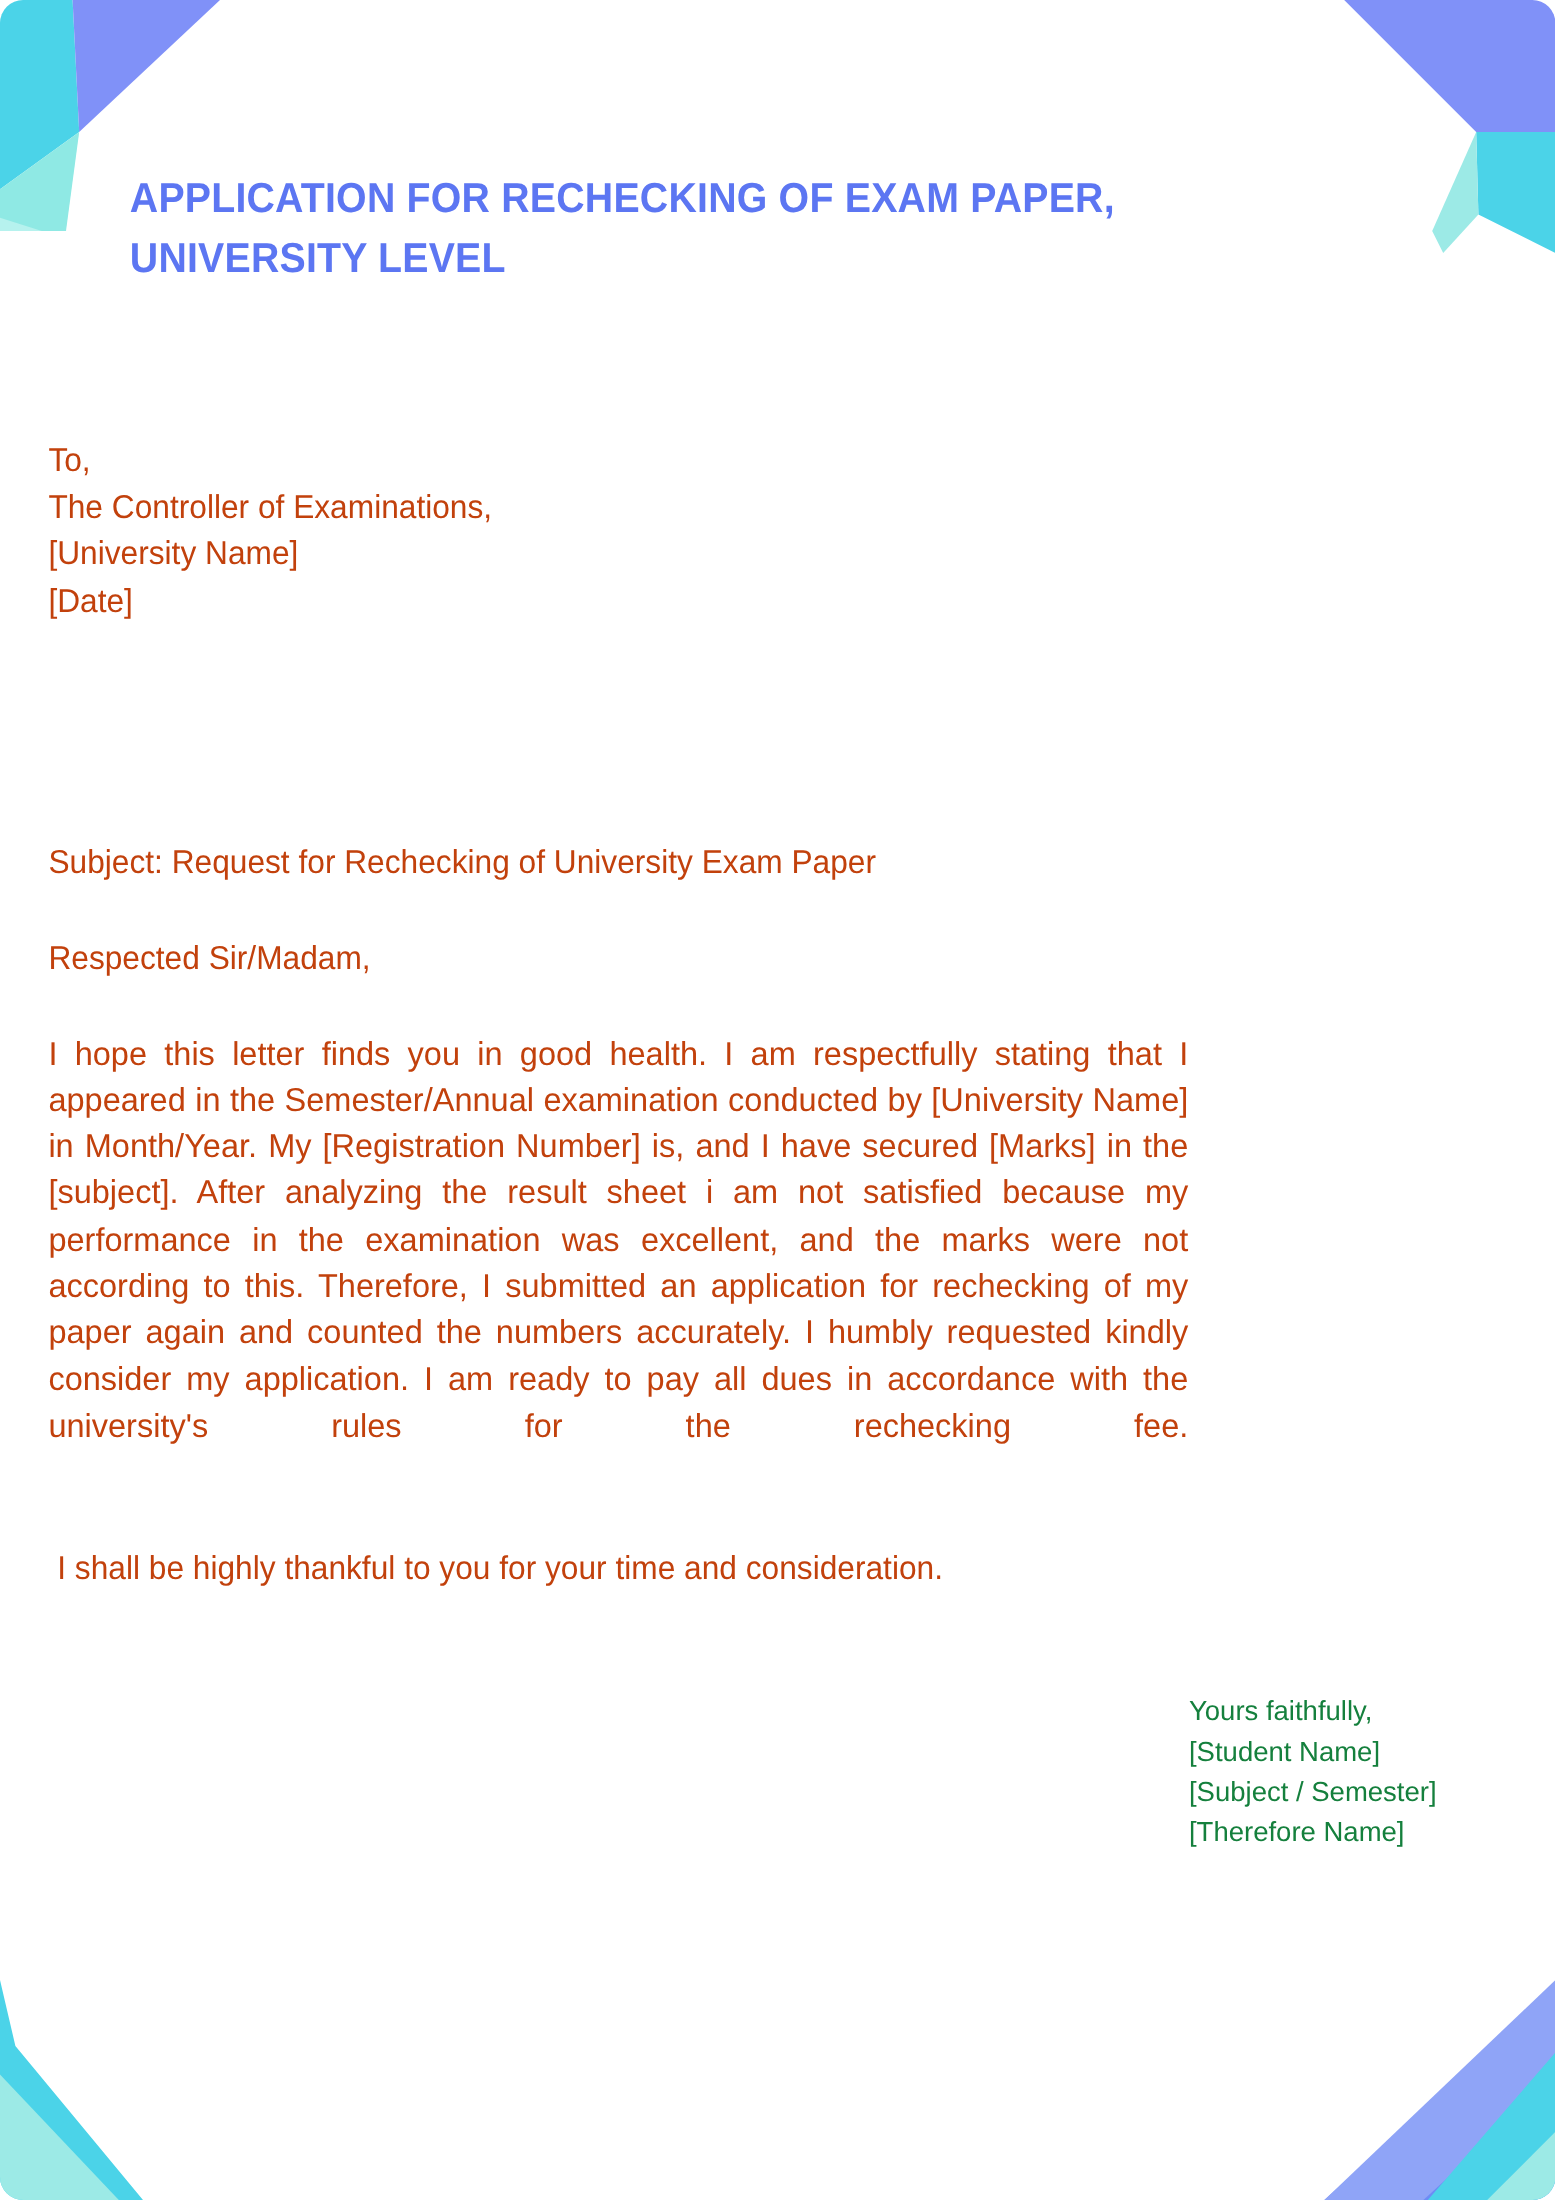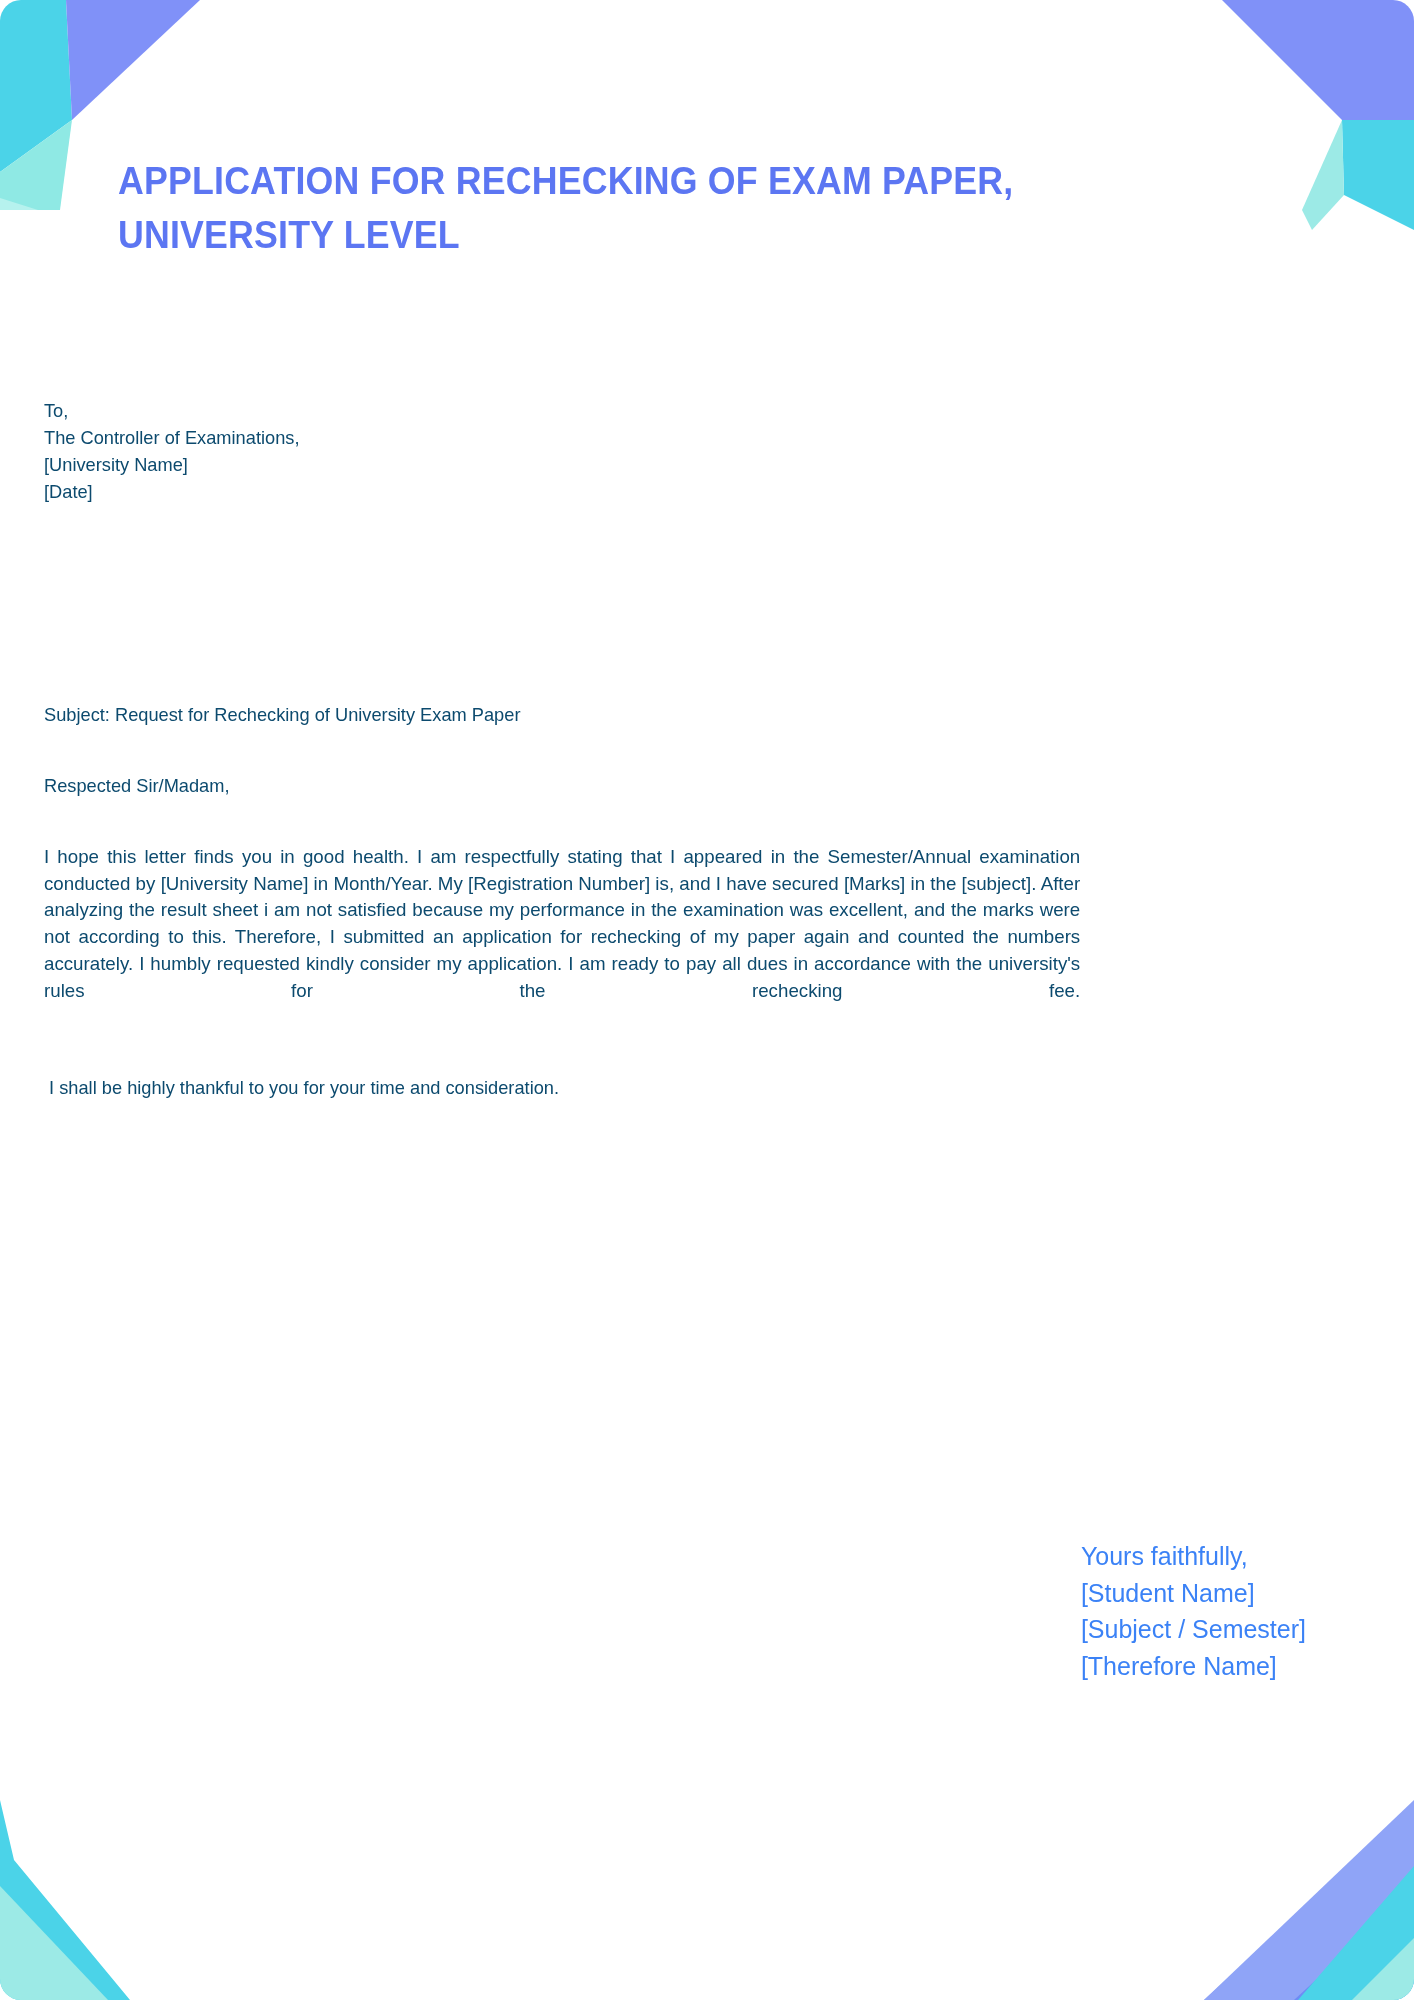--- a/index.html
+++ b/index.html
@@ -45,23 +45,23 @@
     transform: scaleX(0.94);
     transform-origin: left center;
   }
 
   
   .letter {
     position: absolute;
     left: 44px;
     top: 398px;
     width: 1052px;
-    color: #0c4a6e;
+    color: #c2410c;
     font-family: "Liberation Sans Narrow", "Liberation Sans", sans-serif;
-    font-size: 19px;
+    font-size: 30px;
     line-height: 1.42;
   }
   .addr-line {
     display: block;
     white-space: pre;
     transform: scaleX(0.96);
     transform-origin: left center;
   }
   .gap-big { height: 196px; }
   .gap-mid { height: 44px; }
@@ -88,21 +88,21 @@
     display: inline-block;
     width: 100%;
   }
 
   
   .signature {
     position: absolute;
     right: 108px;
     top: 1538px;
     text-align: left;
-    color: #3b82f6;
+    color: #15803d;
     font-family: "Liberation Sans", sans-serif;
     font-size: 25px;
     line-height: 1.46;
   }
   .sig-line {
     display: block;
     white-space: pre;
   }
 </style>
 </head>

